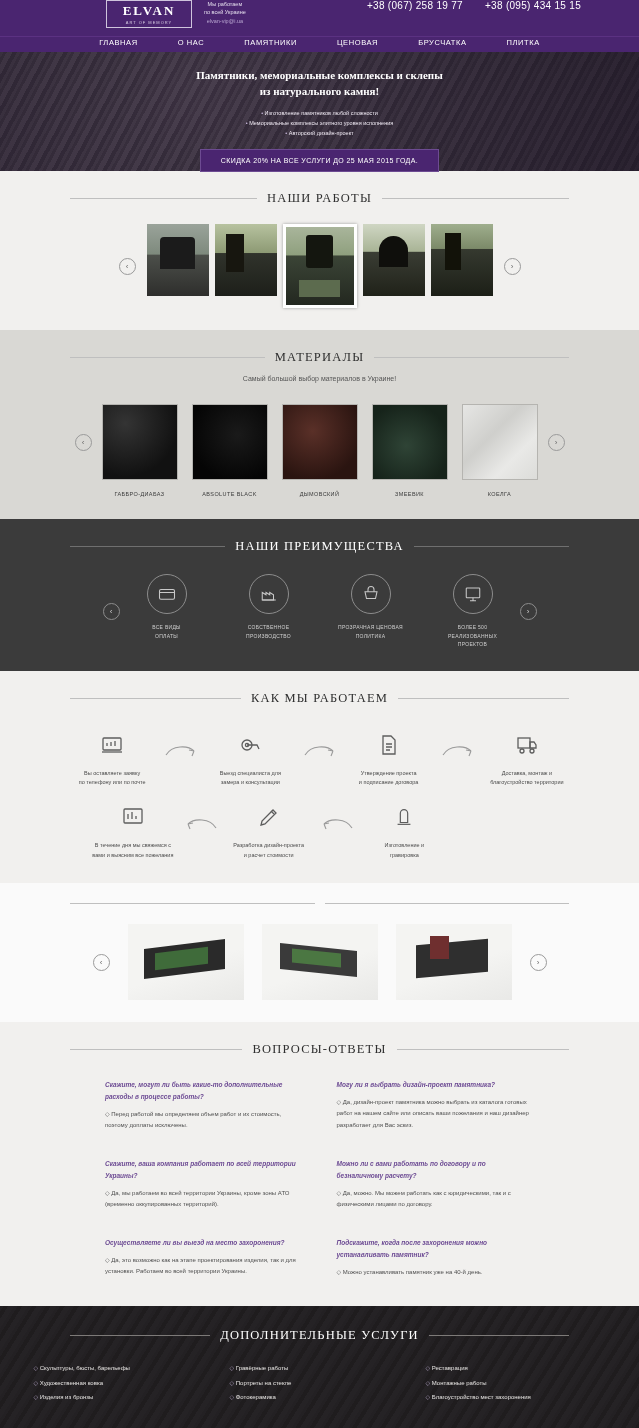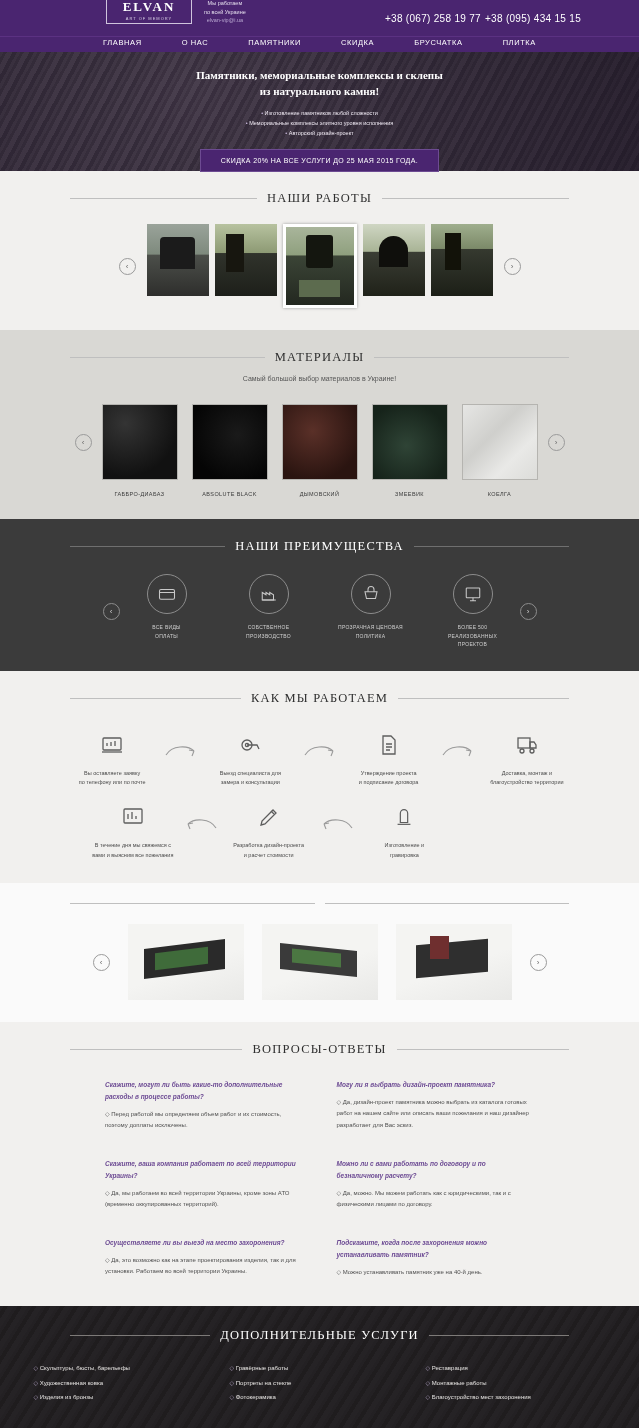--- a/index.html
+++ b/index.html
@@ -10,36 +10,36 @@
     color: #333;
     -webkit-font-smoothing: antialiased;
   }
   .page { width: 639px; overflow: hidden; }
 
   
   .topbar {
     background: #4a2570;
     height: 36px;
     display: flex;
-    align-items: flex-end;
-    padding: 12px 18px;
+    align-items: flex-start;
+    padding: 0 18px;
     position: relative;
   }
   .logo-box {
     width: 86px; height: 28px;
     border: 1px solid #cfc4dd;
     display: flex; flex-direction: column;
     align-items: center; justify-content: center;
     margin-left: 88px;
   }
   .logo-main { color: #fff; font-size: 13px; letter-spacing: 2px; font-weight: bold; font-family: "Liberation Serif", serif; }
   .logo-sub { color: #d8cfe4; font-size: 4px; letter-spacing: 1px; margin-top: 1px; }
   .work-note { margin-left: 12px; color: #e3dcec; font-size: 5.5px; line-height: 1.5; text-align: center; }
   .work-note .mail { color: #b9a7d1; }
-  .phones { margin-left: auto; display: flex; gap: 4px; padding-right: 40px; }
+  .phones { margin-left: auto; display: flex; gap: 22px; padding-right: 40px; }
   .phone { color: #ffffff; font-size: 10px; letter-spacing: .3px; }
 
   .navbar {
     background: #4a2570;
     height: 16px;
     display: flex;
     align-items: center;
     justify-content: center;
     gap: 40px;
     border-top: 1px solid #5b3182;
@@ -213,21 +213,21 @@
     <div class="phones">
       <span class="phone">+38 (067) 258 19 77</span>
       <span class="phone">+38 (095) 434 15 15</span>
     </div>
   </div>
 
   <div class="navbar">
     <a href="#" class="active">ГЛАВНАЯ</a>
     <a href="#">О НАС</a>
     <a href="#">ПАМЯТНИКИ</a>
-    <a href="#">СКИДКА</a>
+    <a href="#">ЦЕНОВАЯ</a>
     <a href="#">БРУСЧАТКА</a>
     <a href="#">ПЛИТКА</a>
   </div>
 
   <div class="hero">
     <h1>
       <span>Памятники, мемориальные комплексы и склепы</span><br>
       <span>из натурального камня!</span>
     </h1>
     <ul>

